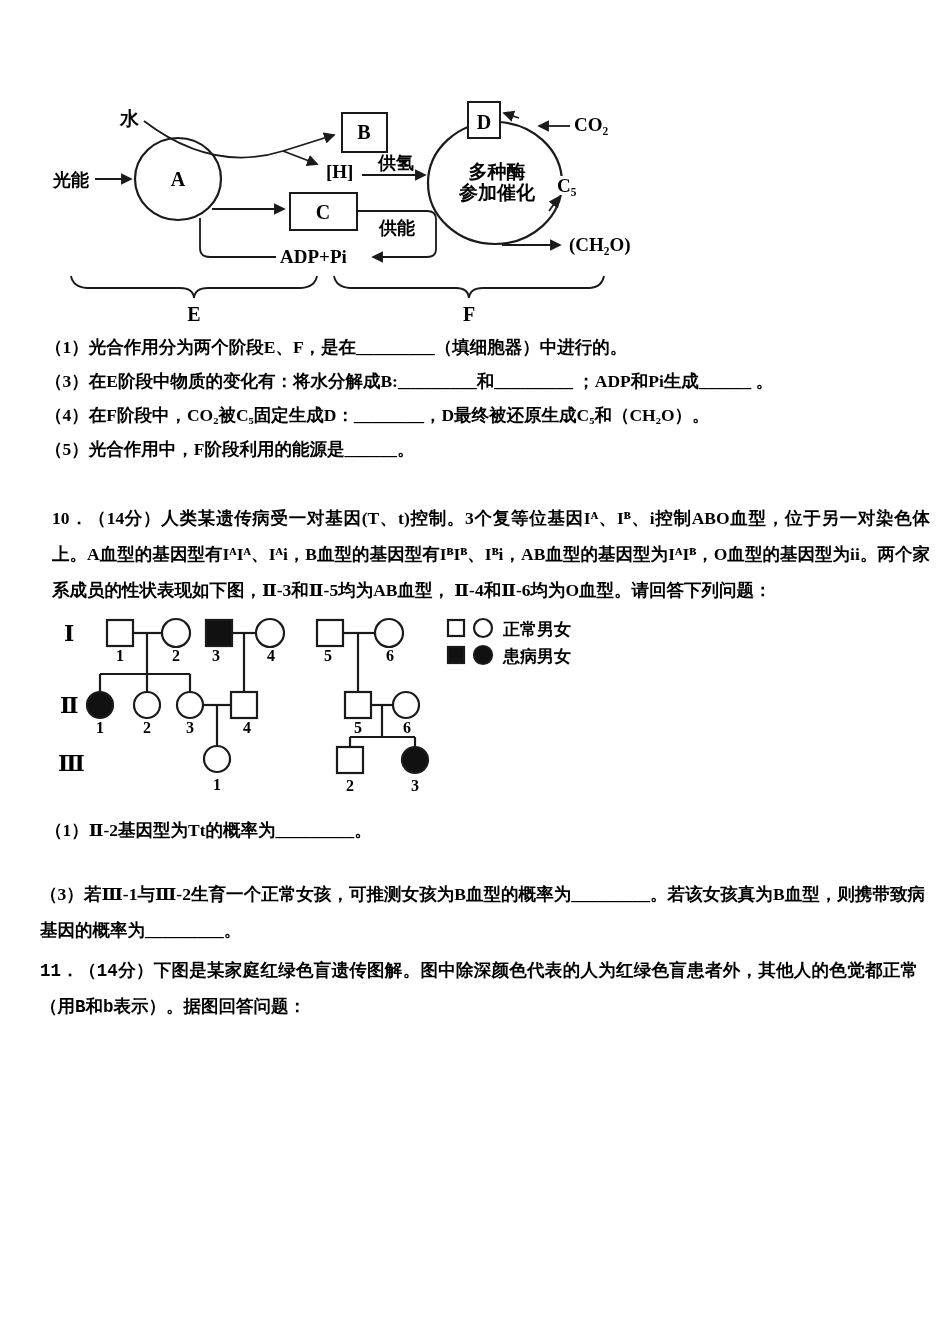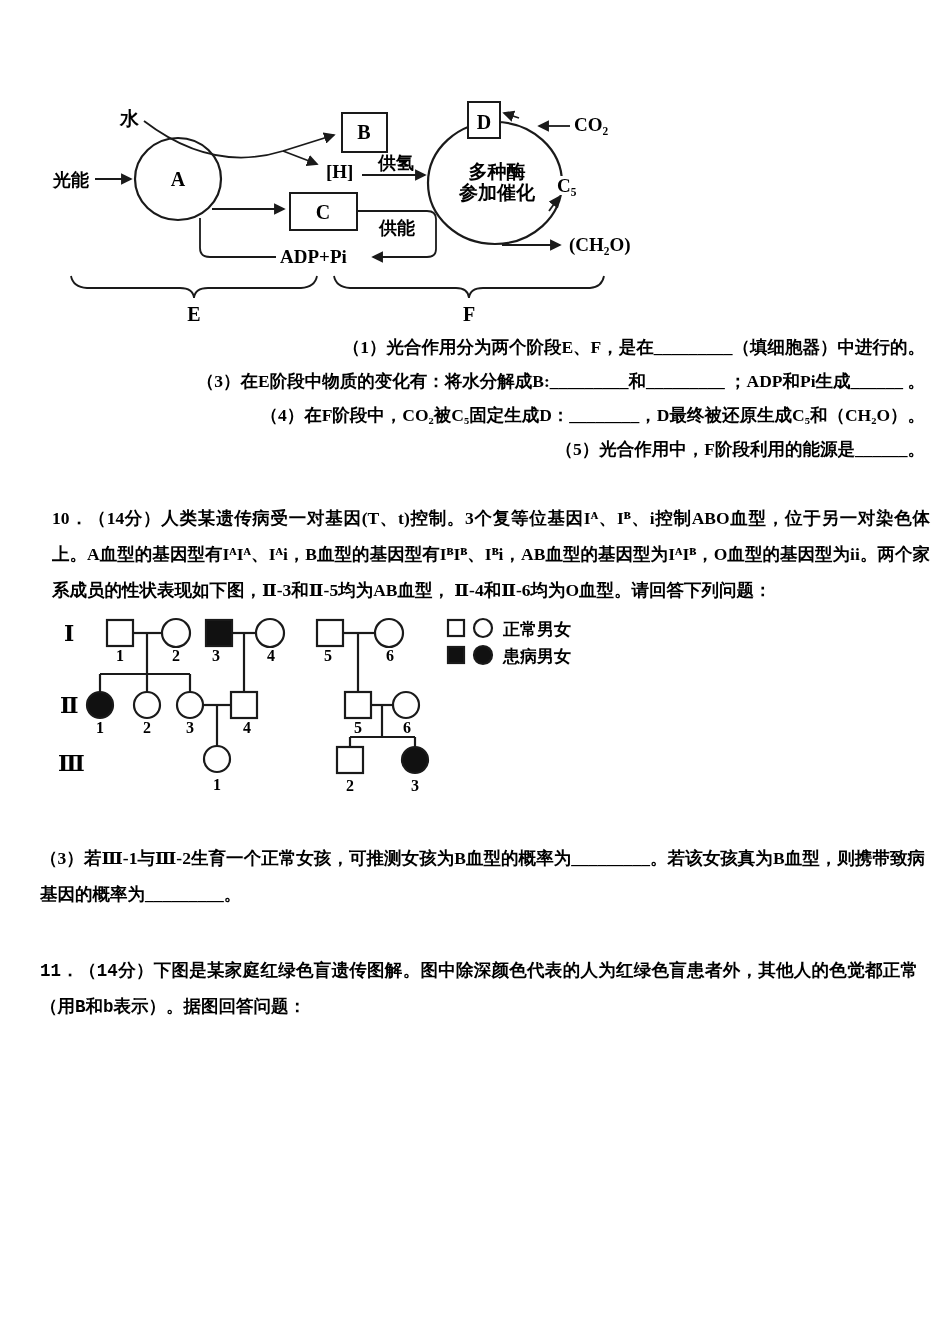--- a/index.html
+++ b/index.html
@@ -71,21 +71,21 @@
 
   <line class="ln" x1="462" y1="160" x2="520" y2="160" marker-end="url(#ah)"></line>
   <text x="529" y="166" font-size="19">(CH₂O)</text>
 
   <path class="ln" stroke-width="1.6" d="M 31,191 Q 33,202 47,203 L 140,203 Q 153,203 154,213 Q 155,203 168,203 L 261,203 Q 275,202 277,191"></path>
   <text x="154" y="236" font-size="20" text-anchor="middle">E</text>
   <path class="ln" stroke-width="1.6" d="M 294,191 Q 296,202 310,203 L 416,203 Q 428,203 429,213 Q 430,203 443,203 L 550,203 Q 562,202 564,191"></path>
   <text x="429" y="236" font-size="20" text-anchor="middle">F</text>
 </svg>
 
-<div class="abs" style="left:45px;top:330px;width:880px;text-align:right;">
+<div class="abs" style="left:45px;top:330px;width:880px;">
   <p class="qline">（1）光合作用分为两个阶段E、F，是在_________（填细胞器）中进行的。</p>
   <p class="qline">（3）在E阶段中物质的变化有：将水分解成B:_________和_________ ；ADP和Pi生成______ 。</p>
   <p class="qline">（4）在F阶段中，CO₂被C₅固定生成D：________，D最终被还原生成C₅和（CH₂O）。</p>
   <p class="qline">（5）光合作用中，F阶段利用的能源是______。</p>
 </div>
 
 <div class="abs para" style="left:52px;top:500px;width:878px;">10．（14分）人类某遗传病受一对基因(T、t)控制。3个复等位基因Iᴬ、Iᴮ、i控制ABO血型，位于另一对染色体上。A血型的基因型有IᴬIᴬ、Iᴬi，B血型的基因型有IᴮIᴮ、Iᴮi，AB血型的基因型为IᴬIᴮ，O血型的基因型为ii。两个家系成员的性状表现如下图，Ⅱ-3和Ⅱ-5均为AB血型， Ⅱ-4和Ⅱ-6均为O血型。请回答下列问题：</div>
 
 <svg class="abs" style="left:50px;top:610px;" width="560" height="200" viewBox="0 0 560 200">
 
@@ -156,16 +156,17 @@
     <rect class="shape" x="398" y="10" width="16" height="16"></rect>
     <circle class="shape" cx="433" cy="18" r="9"></circle>
     <text x="453" y="25" font-size="17">正常男女</text>
     <rect class="shapeFilled" x="398" y="37" width="16" height="16"></rect>
     <circle class="shapeFilled" cx="433" cy="45" r="9"></circle>
     <text x="453" y="52" font-size="17">患病男女</text>
   </g>
 </svg>
 
 <div class="abs" style="left:45px;top:812px;width:880px;">
+  <p class="subq">（1）Ⅱ-2基因型为Tt的概率为_________。</p>
   <p class="subq" style="margin-left:-5px;margin-top:28px;">（3）若Ⅲ-1与Ⅲ-2生育一个正常女孩，可推测女孩为B血型的概率为_________。若该女孩真为B血型，则携带致病基因的概率为_________。</p>
 </div>
 
 <div class="abs para" style="left:40px;top:953px;width:878px;font-family:Liberation Mono, monospace;">11．（14分）下图是某家庭红绿色盲遗传图解。图中除深颜色代表的人为红绿色盲患者外，其他人的色觉都正常（用B和b表示）。据图回答问题：</div>
 
 </body></html>

